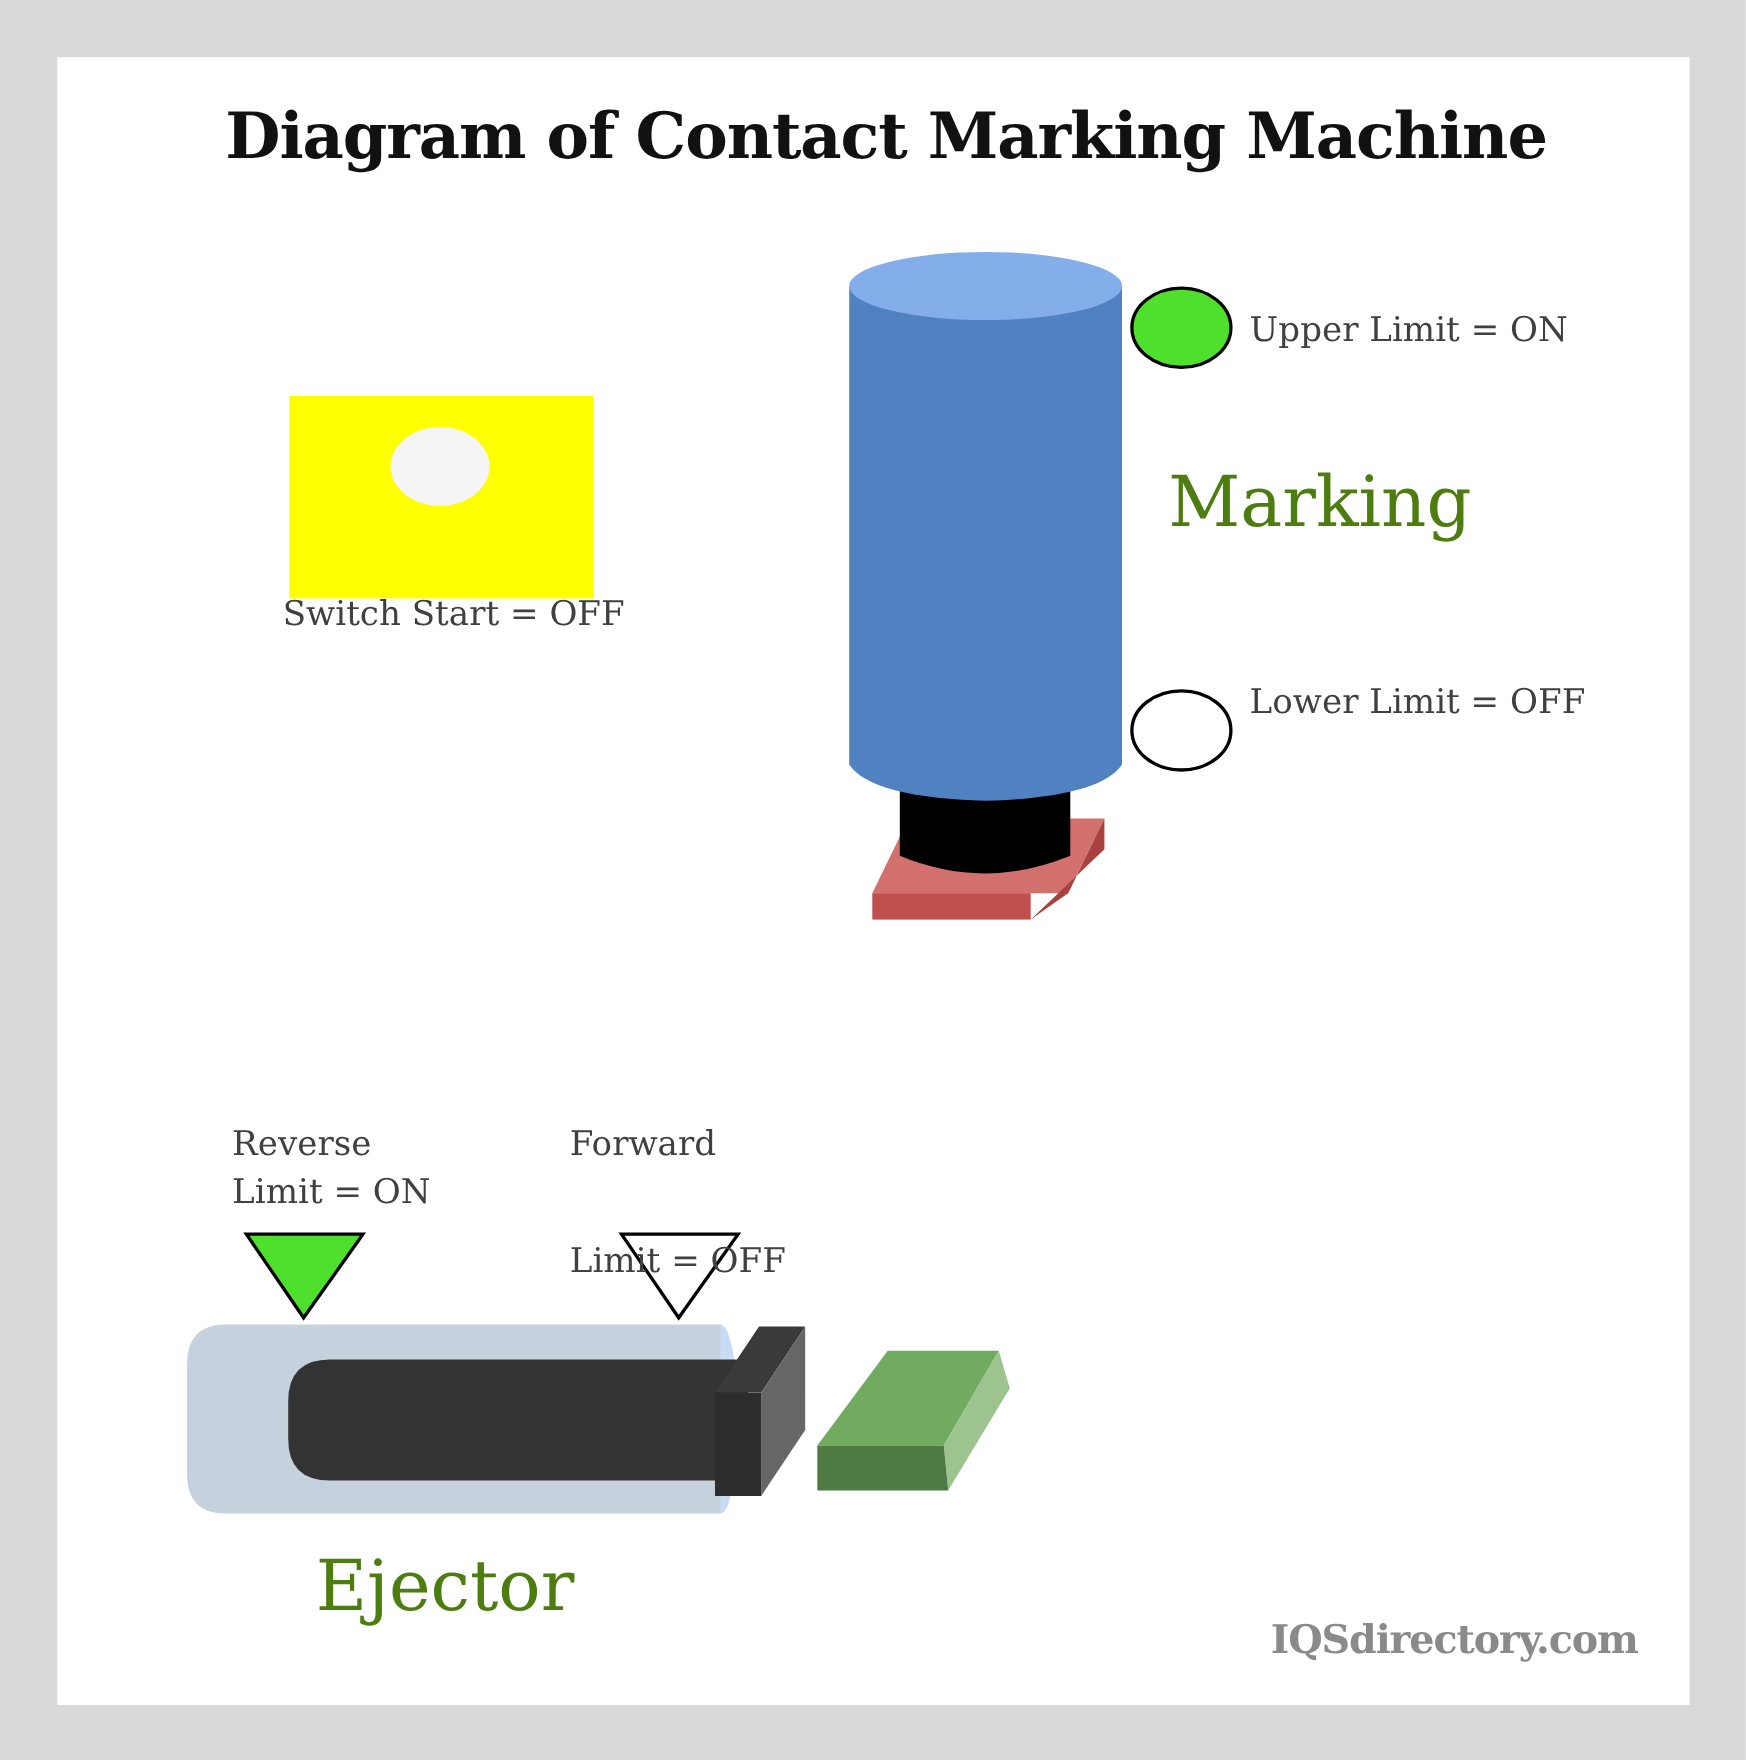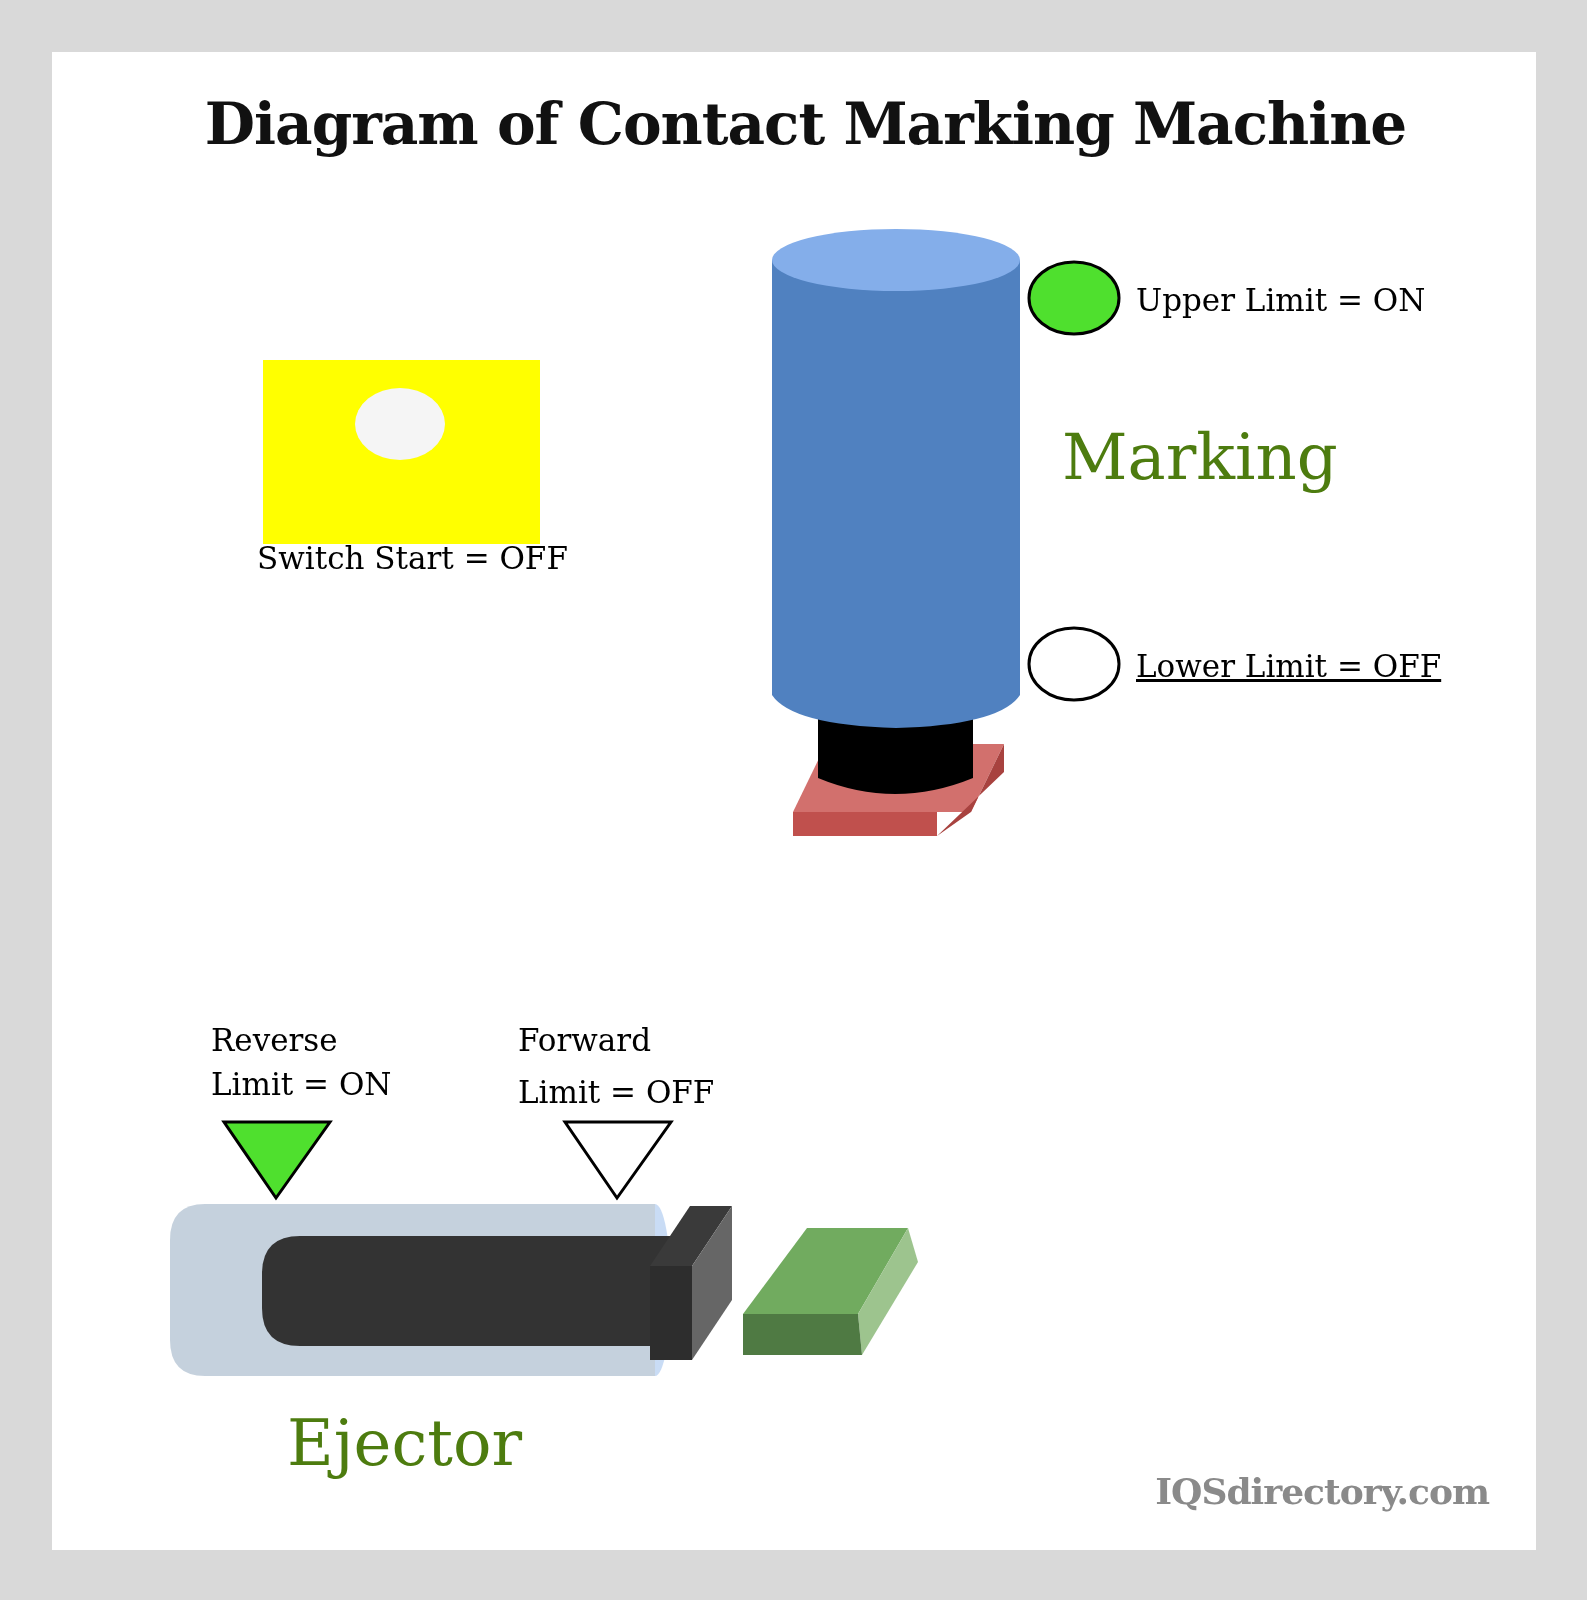--- a/index.html
+++ b/index.html
@@ -1,20 +1,20 @@
 <!DOCTYPE html>
 <html><head>
 <meta charset="utf-8">
 <style>
   html, body { margin: 0; padding: 0; }
   body { width: 1587px; height: 1600px; background: #d9d9d9; position: relative; overflow: hidden; }
   .panel { position: absolute; left: 52px; top: 52px; width: 1484px; height: 1498px; background: #ffffff; }
   .title { position: absolute; left: 12px; top: 90px; width: 1587px; text-align: center;
     font-family: "DejaVu Serif", serif; font-weight: bold; font-size: 58px; color: #111; letter-spacing: -1px; }
-  .lbl { position: absolute; font-family: "DejaVu Serif", serif; font-size: 31px; color: #000000; white-space: nowrap; }
+  .lbl { position: absolute; font-family: "DejaVu Serif", serif; font-size: 31px; color: #404040; white-space: nowrap; }
   .big { position: absolute; font-family: "DejaVu Serif", serif; font-size: 64px; color: #4d7c0f; white-space: nowrap; }
   .brand { position: absolute; right: 98px; top: 1470px; font-family: "DejaVu Serif", serif; font-weight: bold;
     font-size: 36px; color: #8a8a8a; letter-spacing: -1px; }
   svg.art { position: absolute; left: 0; top: 0; width: 1587px; height: 1600px; }
 </style>
 </head>
 <body>
 
 <div class="panel"></div>
 
@@ -57,22 +57,22 @@
   <polygon points="224,1122 330,1122 276,1198" fill="#4fe02e" stroke="#000" stroke-width="3"></polygon>
   <polygon points="565,1122 671,1122 617,1198" fill="#ffffff" stroke="#000" stroke-width="3"></polygon>
 </svg>
 
 <div class="title">Diagram of Contact Marking Machine</div>
 
 <div class="lbl" style="left:257px; top:540px;">Switch Start = OFF</div>
 
 <div class="lbl" style="left:1136px; top:282px;">Upper Limit = ON</div>
 <div class="big" style="left:1062px; top:420px;">Marking</div>
-<div class="lbl" style="left:1136px; top:648px;text-decoration:underline;">Lower Limit = OFF</div>
+<div class="lbl" style="left:1136px; top:620px;">Lower Limit = OFF</div>
 
 <div class="lbl" style="left:211px; top:1022px;">Reverse</div>
 <div class="lbl" style="left:211px; top:1066px;text-align:center;">Limit = ON</div>
 <div class="lbl" style="left:518px; top:1022px;">Forward</div>
-<div class="lbl" style="left:518px; top:1074px;">Limit = OFF</div>
+<div class="lbl" style="left:518px; top:1128px;">Limit = OFF</div>
 
 <div class="big" style="left:287px; top:1406px;">Ejector</div>
 
 <div class="brand">IQSdirectory.com</div>
 
 </body></html>

